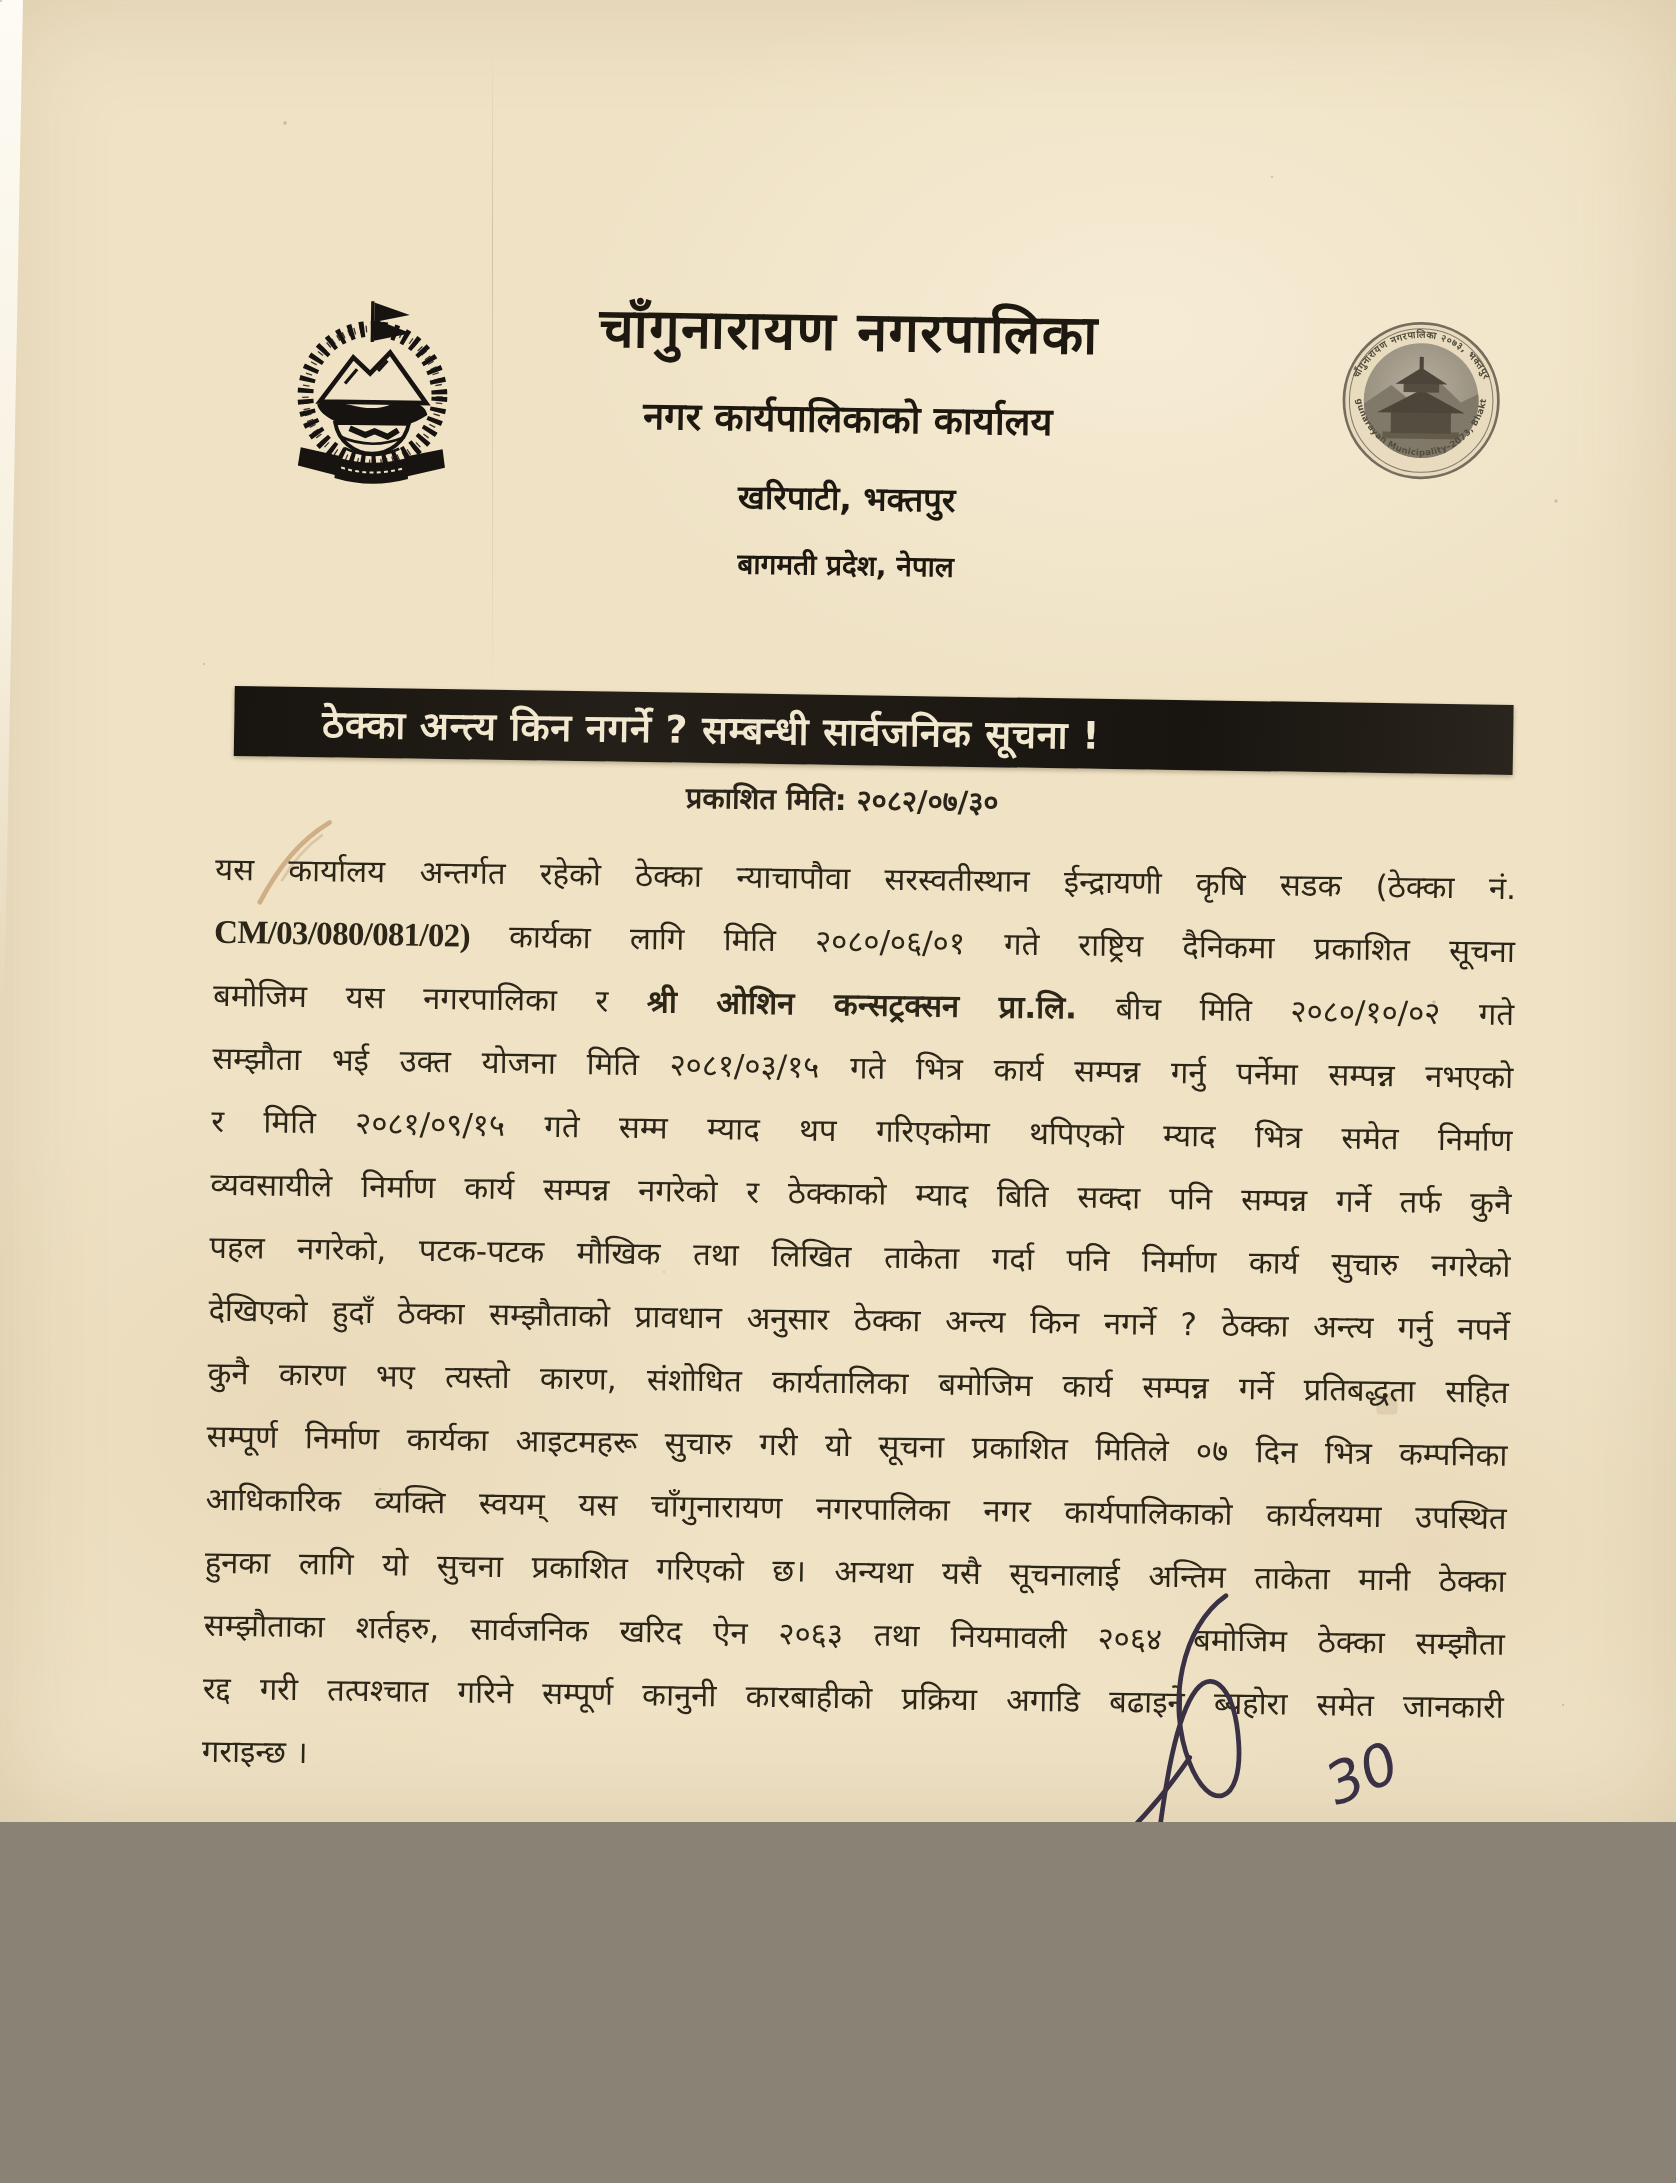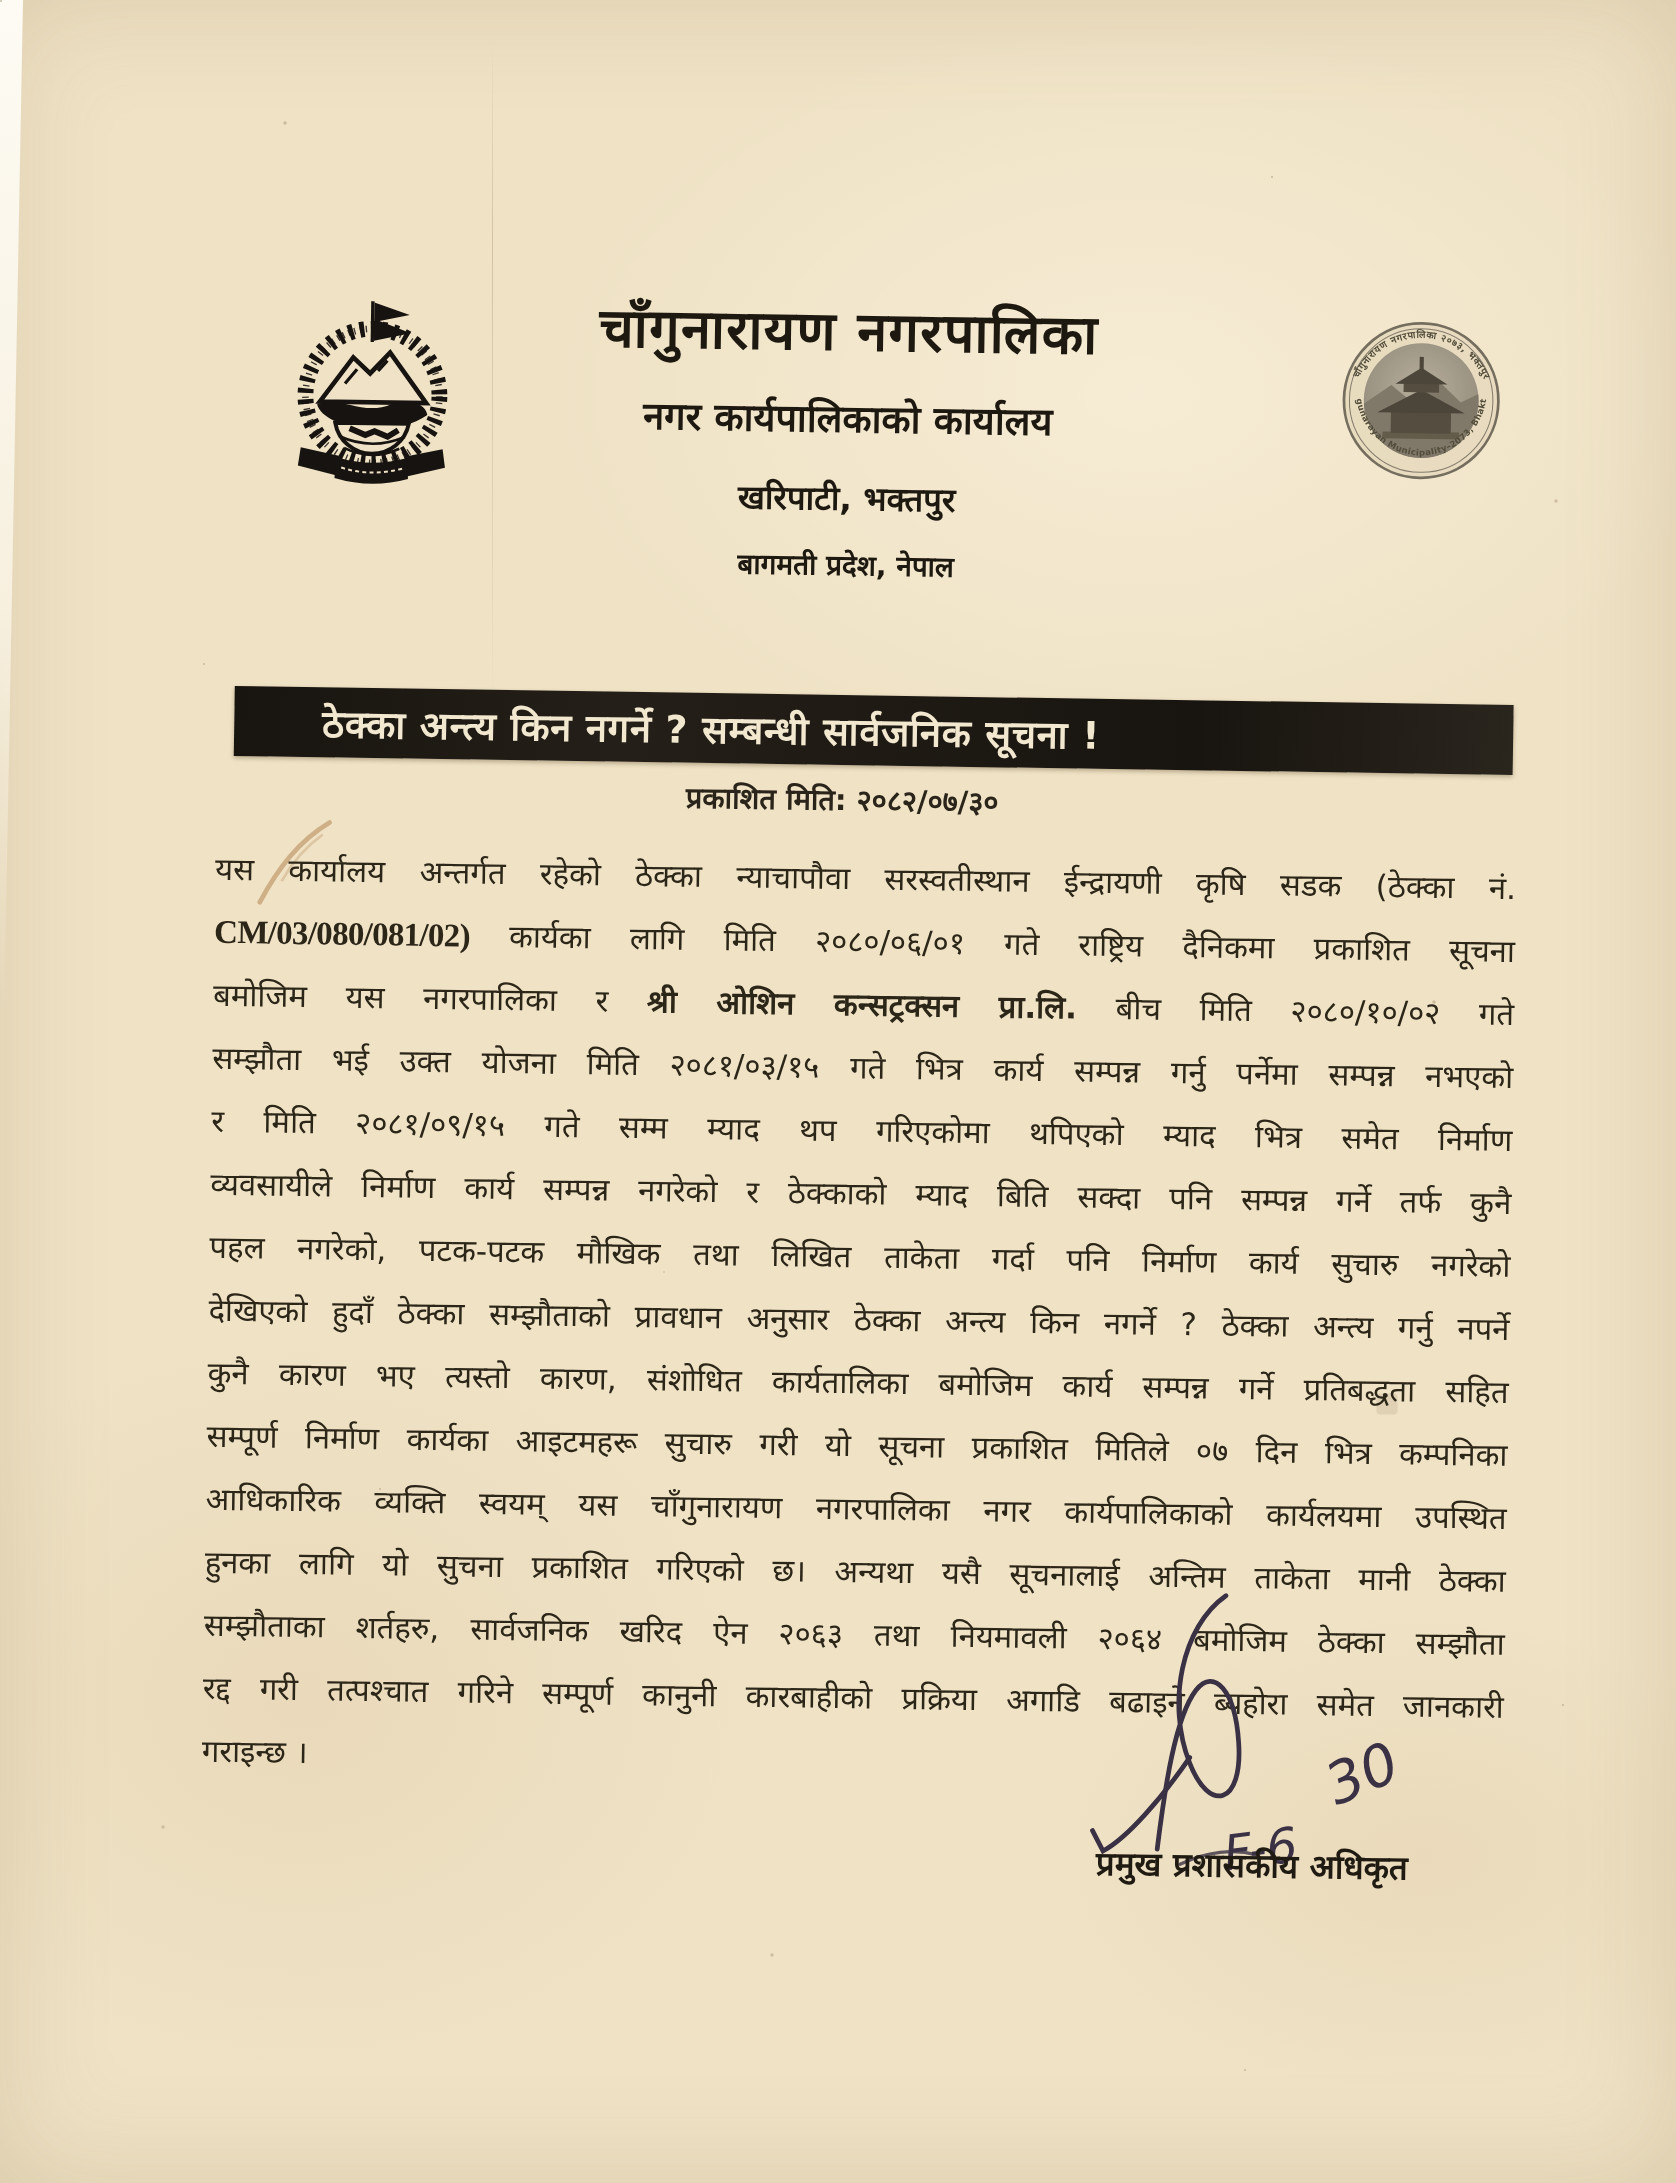--- a/index.html
+++ b/index.html
@@ -1,17 +1,17 @@
 <!DOCTYPE html>
 <html style="font-size:10.8px"><head>
 <meta charset="utf-8">
 <style>
   html,body{margin:0;padding:0;background:#8a8274;}
   #paper{
-    position:relative;width:1676px;height:2183px;overflow:hidden;
+    position:relative;width:1676px;height:1822px;overflow:hidden;
     background:
       radial-gradient(947px 609px at 68% 18%, rgba(255,249,232,.45), transparent 62%),
       radial-gradient(744px 609px at 18% 78%, rgba(214,188,148,.22), transparent 60%),
       radial-gradient(609px 406px at 85% 85%, rgba(210,182,140,.18), transparent 60%),
       #efe2c5;
     box-shadow:inset 0 0 108px rgba(150,120,80,.22);
     font-family:"DejaVu Sans",sans-serif;color:#221c14;
   }
   .edge-sliver{position:absolute;left:0;top:0;width:23px;height:1014px;
     background:linear-gradient(180deg,#fdfbf4,#f7f0df 60%,rgba(247,240,223,0));

